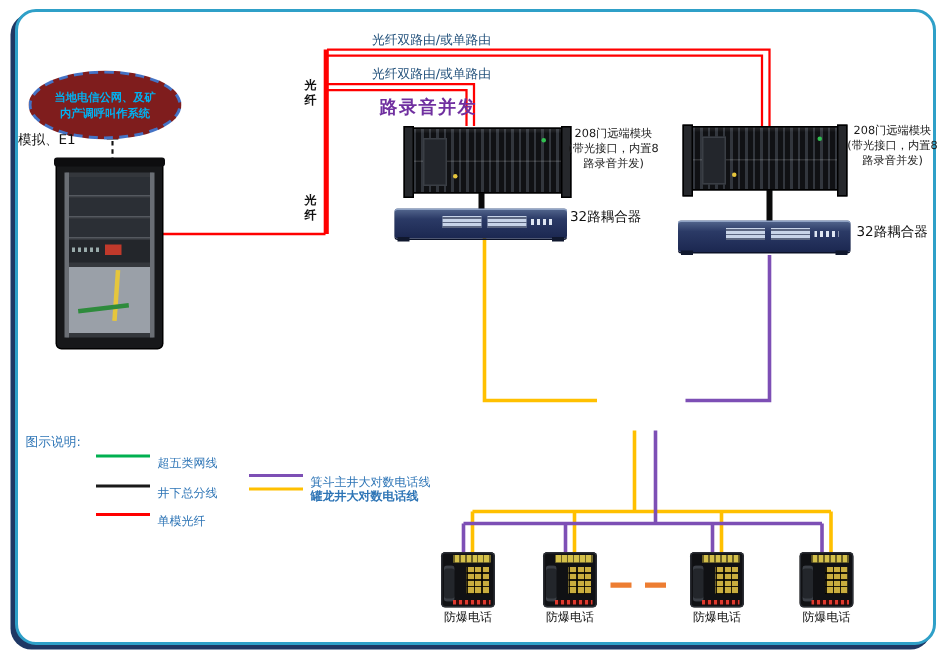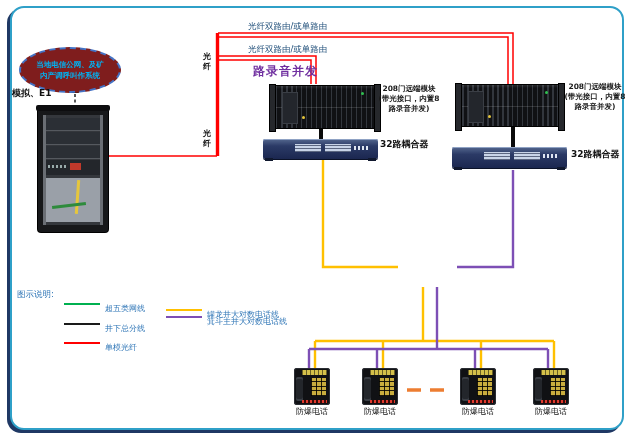--- a/index.html
+++ b/index.html
@@ -6,41 +6,41 @@
   #canvas{position:relative;width:632px;height:437px;background:#fff;overflow:hidden;}
   .abs{position:absolute;}
   
   #frame{left:10px;top:6px;width:610px;height:420px;border:2px solid #2FA0C8;border-radius:14px;
          box-shadow:-3px 3px 0 #1F3864;background:#fff;}
   
   #cloud{left:19px;top:47px;width:98px;height:42px;border:2px dashed #4472C4;border-radius:50%;
          background:#7f1d1d;display:flex;align-items:center;justify-content:center;text-align:center;}
   #cloud .cloud-text{font-size:7.5px;font-weight:bold;color:#00B0F0;line-height:1.5;}
   
-  #analog-label{left:12px;top:87px;font-size:9px;font-weight:bold;color:#111;}
+  #analog-label{left:12px;top:87px;font-size:9px;font-weight:normal;color:#111;}
   #host-desc{left:100px;top:84px;width:128px;font-size:7.5px;line-height:1.35;color:#1a1a1a;text-align:center;}
   #host-desc .red{color:#FF0000;}
   
   .route-label{font-size:8.5px;color:#1F4E79;}
   #route-label-1{left:248px;top:21px;}
   #route-label-2{left:248px;top:44px;}
   .fiber-vertical{width:12px;font-size:8px;font-weight:bold;color:#111;line-height:1.2;
                   word-break:break-all;text-align:center;}
   #fiber-v-top{left:201px;top:52px;}
   #fiber-v-bottom{left:201px;top:129px;}
   
   .shaft-name{font-size:12px;font-weight:bold;color:#7030A0;letter-spacing:1px;}
   #shaft-left-name{left:253px;top:63px;}
   #shaft-right-name{left:485px;top:65px;margin-top:27px;}
   
-  .module-desc{width:64px;font-size:7.5px;line-height:1.3;color:#1a1a1a;text-align:center;font-weight:bold;}
+  .module-desc{width:64px;font-size:7.5px;line-height:1.3;color:#1a1a1a;text-align:center;}
   #module-desc-left{left:377px;top:84px;}
   #module-desc-right{left:563px;top:82px;}
   
-  .coupler-label{font-size:9px;font-weight:bold;color:#111;}
+  .coupler-label{font-size:9px;font-weight:normal;color:#111;}
   #coupler-label-left{left:380px;top:138px;}
   #coupler-label-right{left:571px;top:148px;}
   
   #cabinet{left:38px;top:108px;width:70px;height:124px;background:#17181a;border-radius:3px;
            box-shadow:0 0 0 1px #000;}
   #cabinet .cab-top{position:absolute;left:-2px;top:-3px;width:74px;height:6px;background:#0d0d0f;border-radius:2px;}
   #cabinet .cab-inner{position:absolute;left:6px;top:7px;width:58px;height:110px;background:#34373c;}
   #cabinet .cab-rail{position:absolute;top:7px;width:3px;height:110px;background:#6a6e74;}
   #cabinet .cab-unit{position:absolute;left:8px;width:54px;height:12px;background:#2b2f35;border-bottom:1px solid #55595f;}
   #cabinet .cab-panel{position:absolute;left:8px;top:52px;width:54px;height:15px;background:#23262b;border-bottom:1px solid #505archive archives archives archives archive;}
@@ -99,21 +99,21 @@
   #phone-label-1{left:284px;top:406px;} #phone-label-2{left:352px;top:406px;}
   #phone-label-3{left:450px;top:406px;} #phone-label-4{left:523px;top:406px;}
   
   #legend-title{left:17px;top:289px;font-size:8.5px;font-weight:normal;color:#2E75B6;}
   .lrow{display:flex;align-items:flex-start;}
   .lswatch{width:36px;height:2px;margin-right:5px;}
   .ltext{font-size:8px;color:#2E75B6;white-space:nowrap;}
   .c-green{background:#00B050;} .c-black{background:#1a1a1a;} .c-red{background:#FF0000;}
   .c-purple{background:#7D4FB5;} .c-yellow{background:#FFC000;}
   #lrow-0{left:64px;top:303px;} #lrow-1{left:64px;top:323px;} #lrow-2{left:64px;top:342px;}
-  #lrow-3{left:166px;top:316px;} #lrow-4{left:166px;top:309px;}
+  #lrow-3{left:166px;top:316px;} #lrow-4{left:166px;top:325px;font-weight:bold;}
 </style>
 </head>
 <body>
 
 <div id="canvas">
   <div id="frame" class="abs"></div>
 
   <svg class="abs" width="632" height="437" viewBox="0 0 632 437">
 
     <path d="M106 156 H217" stroke="#FF0000" stroke-width="1.6" fill="none"></path>

